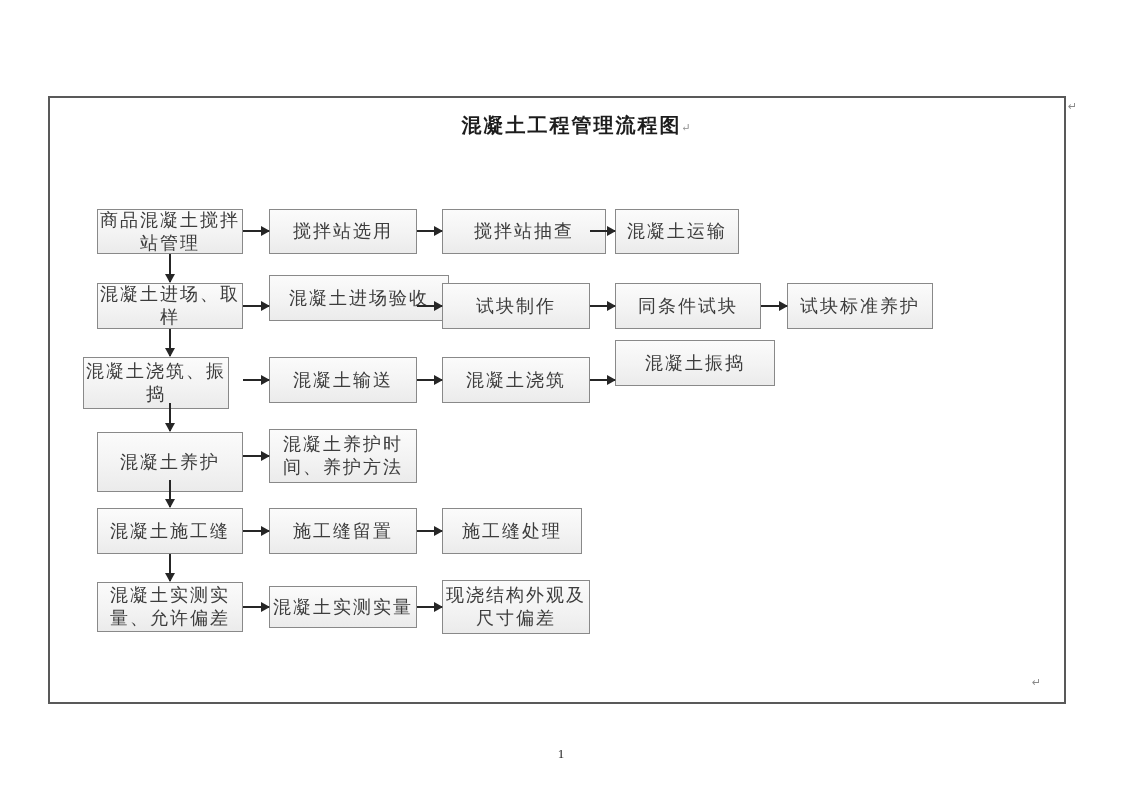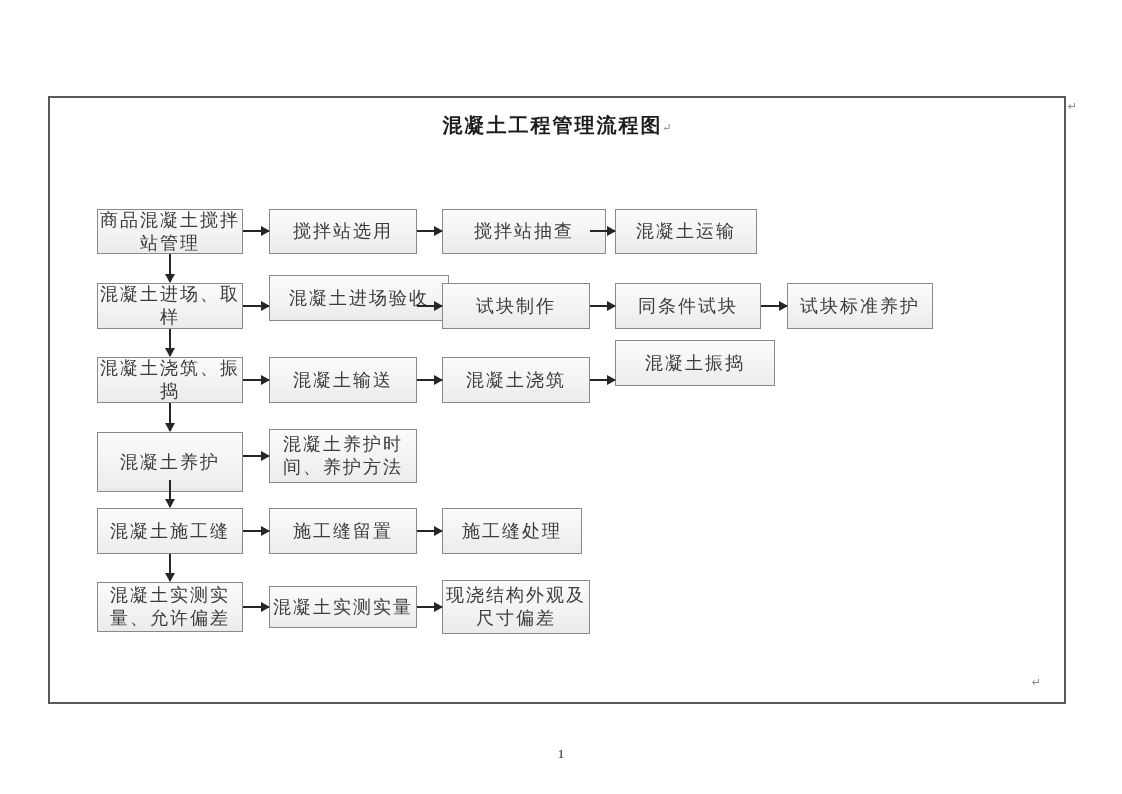--- a/index.html
+++ b/index.html
@@ -20,20 +20,21 @@
   }
   .doc-title{
     position:absolute;
     left:0;top:14px;width:100%;
     text-align:center;
     font-size:20px;line-height:26px;
     font-weight:bold;
     letter-spacing:2px;
     color:#1c1c1c;
     white-space:nowrap;
+    padding-left:19px;
   }
   .pmark{
     font-size:11px;
     font-weight:normal;
     color:#8a8a8a;
     letter-spacing:0;
     vertical-align:middle;
   }
   .corner-mark{
     position:absolute;
@@ -108,21 +109,21 @@
   <div class="fbox" style="left:47px;top:111px;width:146px;height:45px">
       <span>商品混凝土搅拌
 站管理</span>
     </div>
   <div class="fbox" style="left:219px;top:111px;width:148px;height:45px">
       <span>搅拌站选用</span>
     </div>
   <div class="fbox" style="left:392px;top:111px;width:164px;height:45px">
       <span>搅拌站抽查</span>
     </div>
-  <div class="fbox" style="left:565px;top:111px;width:142px;height:45px">
+  <div class="fbox" style="left:565px;top:111px;width:124px;height:45px">
       <span>混凝土运输</span>
     </div>
   <div class="h-arrow" style="left:193px;top:132px;width:26px"></div>
   <div class="h-arrow" style="left:367px;top:132px;width:25px"></div>
   <div class="h-arrow" style="left:540px;top:132px;width:25px"></div>
 
   <div class="fbox" style="left:47px;top:185px;width:146px;height:46px">
       <span>混凝土进场、取
 样</span>
     </div>
@@ -136,21 +137,21 @@
       <span>试块制作</span>
     </div>
   <div class="fbox" style="left:737px;top:185px;width:146px;height:46px">
       <span>试块标准养护</span>
     </div>
   <div class="h-arrow" style="left:193px;top:207px;width:26px"></div>
   <div class="h-arrow" style="left:367px;top:207px;width:25px"></div>
   <div class="h-arrow" style="left:540px;top:207px;width:25px"></div>
   <div class="h-arrow" style="left:711px;top:207px;width:26px"></div>
 
-  <div class="fbox" style="left:47px;top:259px;width:146px;height:46px">
+  <div class="fbox" style="left:33px;top:259px;width:146px;height:52px">
       <span>混凝土浇筑、振
 捣</span>
     </div>
   <div class="fbox" style="left:392px;top:259px;width:148px;height:46px">
       <span>混凝土浇筑</span>
     </div>
   <div class="fbox" style="left:219px;top:259px;width:148px;height:46px">
       <span>混凝土输送</span>
     </div>
   <div class="fbox" style="left:565px;top:242px;width:160px;height:46px">

